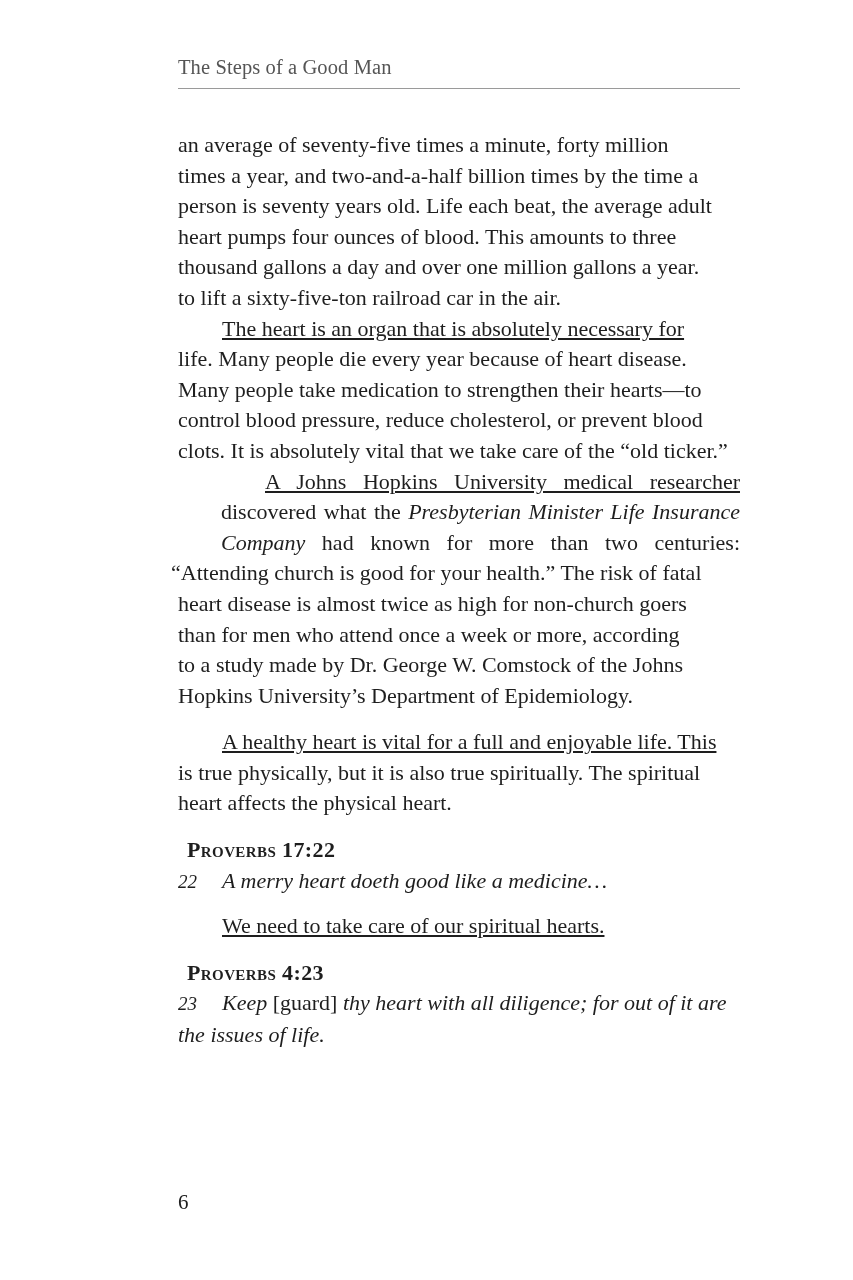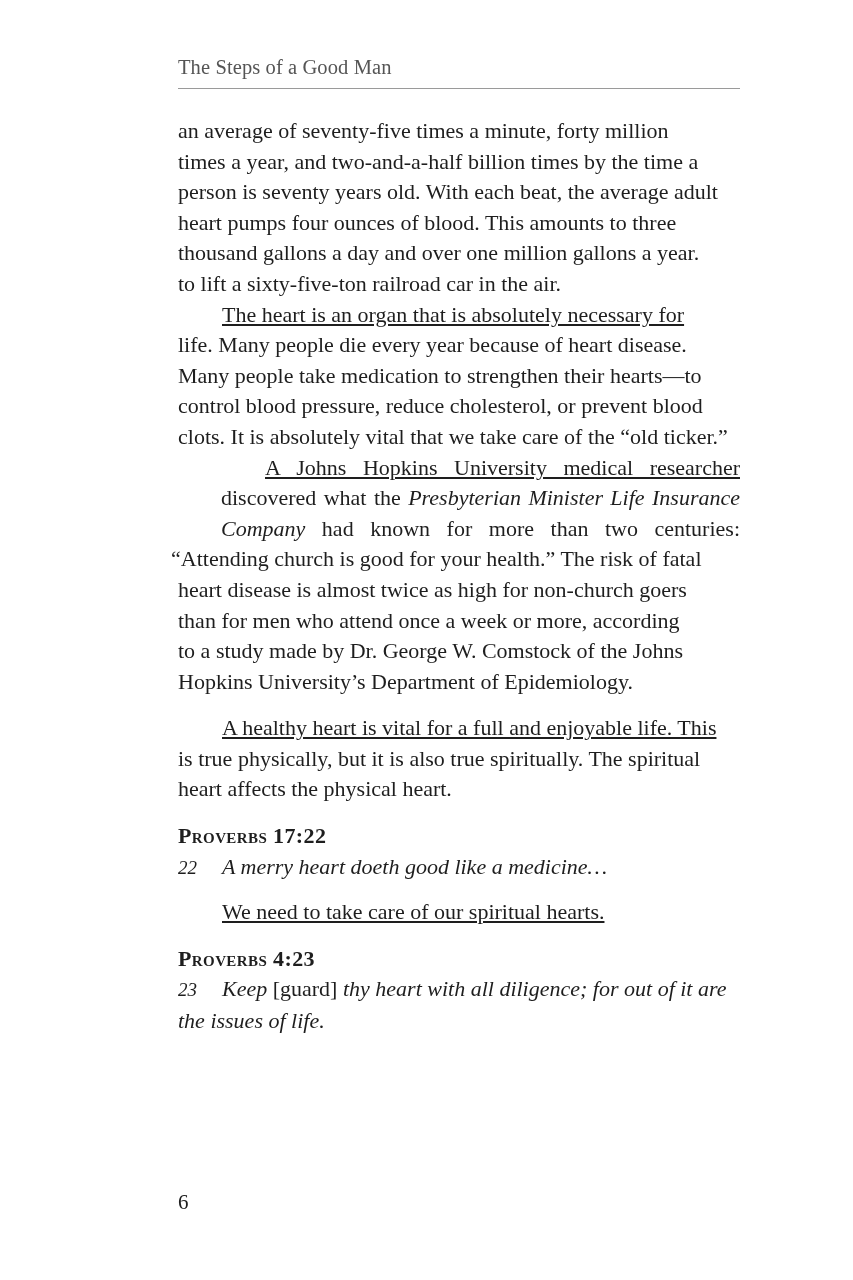--- a/index.html
+++ b/index.html
@@ -10,47 +10,47 @@
     }
     .running-head {
       position: absolute; left: 178px; top: 56px; width: 562px;
       font-size: 20.5px; color: #555555; letter-spacing: 0.1px;
     }
     .head-rule {
       position: absolute; left: 178px; top: 88px; width: 562px; height: 0;
       border-top: 1.5px solid #9a9a9a;
     }
     .body-text {
-      position: absolute; left: 178px; top: 116px; width: 562px;
+      position: absolute; left: 178px; top: 130px; width: 562px;
       font-size: 22px; line-height: 30.6px;
     }
     .line { white-space: nowrap; display: block; }
     .line.j { text-align: justify; text-align-last: justify; white-space: normal; margin-left: 43px; }
     .indent { padding-left: 44px; text-decoration: underline; }
     .hang { margin-left: -7px; }
     .gap { height: 16px; }
     .gap-sm { height: 14px; }
-    .ref-head { font-variant: small-caps; font-weight: bold; letter-spacing: 0.4px; }
+    .ref-head { font-variant: small-caps; font-weight: bold; letter-spacing: 0.4px; margin-left: 9px; }
     .vnum { display: inline-block; width: 44px; font-style: italic; font-size: 19px; }
     .it { font-style: italic; }
     .page-number {
       position: absolute; left: 178px; top: 1190px; font-size: 21px;
     }
   </style>
 </head>
 <body>
 
 <div class="running-head">The Steps of a Good Man</div>
 <div class="head-rule"></div>
 
 <div class="body-text">
   <div>
     <span class="line">an average of seventy-five times a minute, forty million</span>
     <span class="line">times a year, and two-and-a-half billion times by the time a</span>
-    <span class="line">person is seventy years old. With each beat, the average adult</span>
+    <span class="line">person is seventy years old. Life each beat, the average adult</span>
     <span class="line">heart pumps four ounces of blood. This amounts to three</span>
     <span class="line">thousand gallons a day and over one million gallons a year.</span>
     <span class="line">to lift a sixty-five-ton railroad car in the air.</span>
   </div>
 
   <div>
     <span class="line indent">The heart is an organ that is absolutely necessary for</span>
     <span class="line">life. Many people die every year because of heart disease.</span>
     <span class="line">Many people take medication to strengthen their hearts—to</span>
     <span class="line">control blood pressure, reduce cholesterol, or prevent blood</span>

